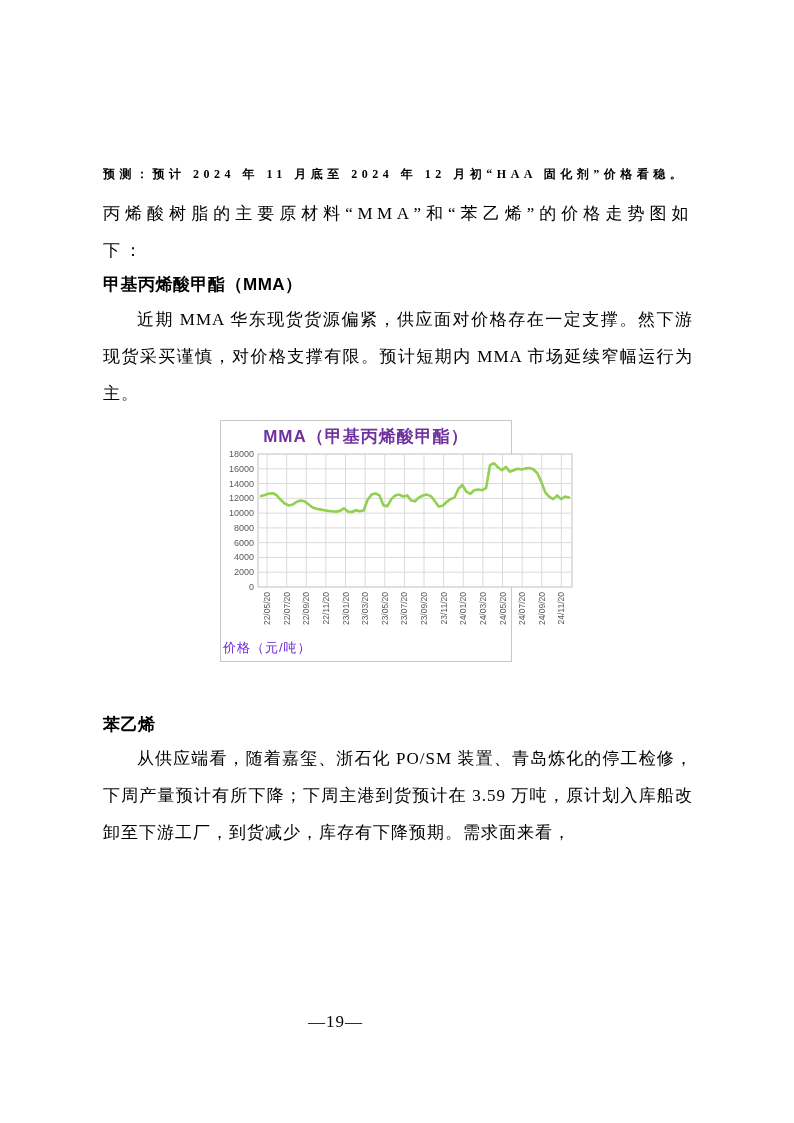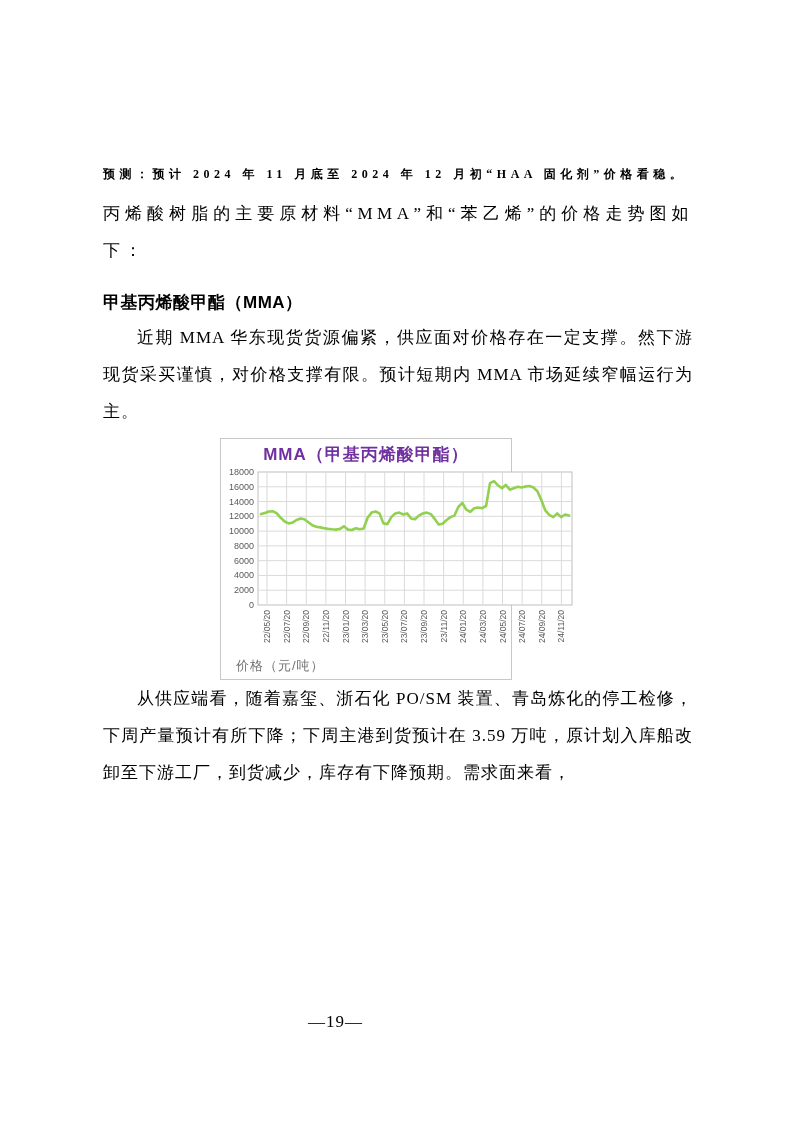--- a/index.html
+++ b/index.html
@@ -20,36 +20,36 @@
   .forecast{
     margin-top:20px;font-weight:bold;font-size:12px;line-height:41px;
     letter-spacing:4.5px;text-align:justify;
   }
   .h-plain{
     font-family:"Liberation Sans","DejaVu Sans",sans-serif;
     font-size:17px;font-weight:bold;line-height:28px;letter-spacing:0.5px;
   }
   .p-wide{font-size:17px;line-height:37px;letter-spacing:4.5px;text-align:justify;}
   .p-body{font-size:17px;line-height:37px;letter-spacing:1px;text-align:justify;}
-  .h-mma{line-height:32px;margin-top:18px;}
+  .h-mma{line-height:32px;margin-top:0;}
   .h-styrene{margin-top:48px;line-height:30px;}
 
   
   .chart-figure{
     box-sizing:border-box;width:292px;margin:8px 0 0 117px;
     border:1px solid #c8c8c8;background:#fff;padding:3px 1px 2px 1px;
   }
   .chart-title{
     font-family:"Liberation Sans","DejaVu Sans",sans-serif;
     text-align:center;font-size:17px;font-weight:bold;letter-spacing:1px;
     padding:2px 0 1px 0;line-height:22px;
   }
   .chart-note{
     font-family:"Liberation Sans","DejaVu Sans",sans-serif;
-    font-size:13px;color:#737373;padding:0 0 3px 14px;line-height:17px;letter-spacing:1px;
+    font-size:13px;color:#6d28d9;padding:0 0 3px 1px;line-height:17px;letter-spacing:1px;
   }
   svg{display:block;}
   .svg-tick{font-family:"Liberation Sans","DejaVu Sans",sans-serif;}
 
   .page-number{
     position:absolute;top:1012px;left:0;width:671px;text-align:center;
     font-size:17px;letter-spacing:1px;
   }
 </style>
 </head>
@@ -119,18 +119,19 @@
         <text x="303.125" y="143" text-anchor="end" font-size="8.5" fill="#595959" class="svg-tick" transform="rotate(-90 303.125 143)">24/07/20</text>
         <line x1="319.75" y1="5" x2="319.75" y2="138" stroke="#DADADA" stroke-width="1"></line>
         <text x="322.75" y="143" text-anchor="end" font-size="8.5" fill="#595959" class="svg-tick" transform="rotate(-90 322.75 143)">24/09/20</text>
         <line x1="339.375" y1="5" x2="339.375" y2="138" stroke="#DADADA" stroke-width="1"></line>
         <text x="342.375" y="143" text-anchor="end" font-size="8.5" fill="#595959" class="svg-tick" transform="rotate(-90 342.375 143)">24/11/20</text>
         <polyline points="39.0,47.1 42.9,46.0 46.9,44.5 50.8,44.2 54.8,46.4 58.7,50.8 62.7,54.5 66.6,56.4 70.6,55.6 74.5,53.0 78.5,51.5 82.4,52.3 86.4,55.2 90.3,58.2 94.3,59.7 98.2,60.4 102.2,61.2 106.1,61.9 110.1,62.3 114.0,62.6 118.0,61.9 121.9,59.3 125.9,62.6 129.8,63.0 133.8,61.2 137.7,62.3 141.7,61.5 145.6,50.8 149.6,45.6 153.5,44.5 157.5,46.4 161.4,56.4 165.4,57.1 169.3,50.1 173.3,46.4 177.2,45.6 181.2,47.5 185.1,46.4 189.1,51.5 193.0,52.3 196.9,48.6 200.9,46.4 204.8,45.6 208.8,47.1 212.7,51.9 216.7,57.5 220.6,56.7 224.6,53.0 228.5,50.1 232.5,48.6 236.4,39.7 240.4,36.0 244.3,42.7 248.3,44.9 252.2,41.2 256.2,40.5 260.1,41.2 264.1,39.0 268.0,16.1 272.0,14.2 275.9,18.3 279.9,21.3 283.8,17.9 287.8,22.7 291.7,21.3 295.7,19.8 299.6,20.5 303.6,19.4 307.5,19.0 311.5,20.5 315.4,24.2 319.4,33.1 323.3,43.4 327.3,47.9 331.2,50.1 335.2,46.4 339.1,50.1 343.1,47.5 347.0,48.6" fill="none" stroke="#92D050" stroke-width="2.6" stroke-linejoin="round" stroke-linecap="round"></polyline>
       </svg>
     <div class="chart-note">价格（元/吨）</div>
   </figure>
 
+  <h3 class="h-plain h-styrene">苯乙烯</h3>
 
   <p class="p-body indent">从供应端看，随着嘉玺、浙石化 PO/SM 装置、青岛炼化的停工检修，下周产量预计有所下降；下周主港到货预计在 3.59 万吨，原计划入库船改卸至下游工厂，到货减少，库存有下降预期。需求面来看，</p>
 
 </div>
 
 <div class="page-number">—19—</div>
 
 </body></html>

